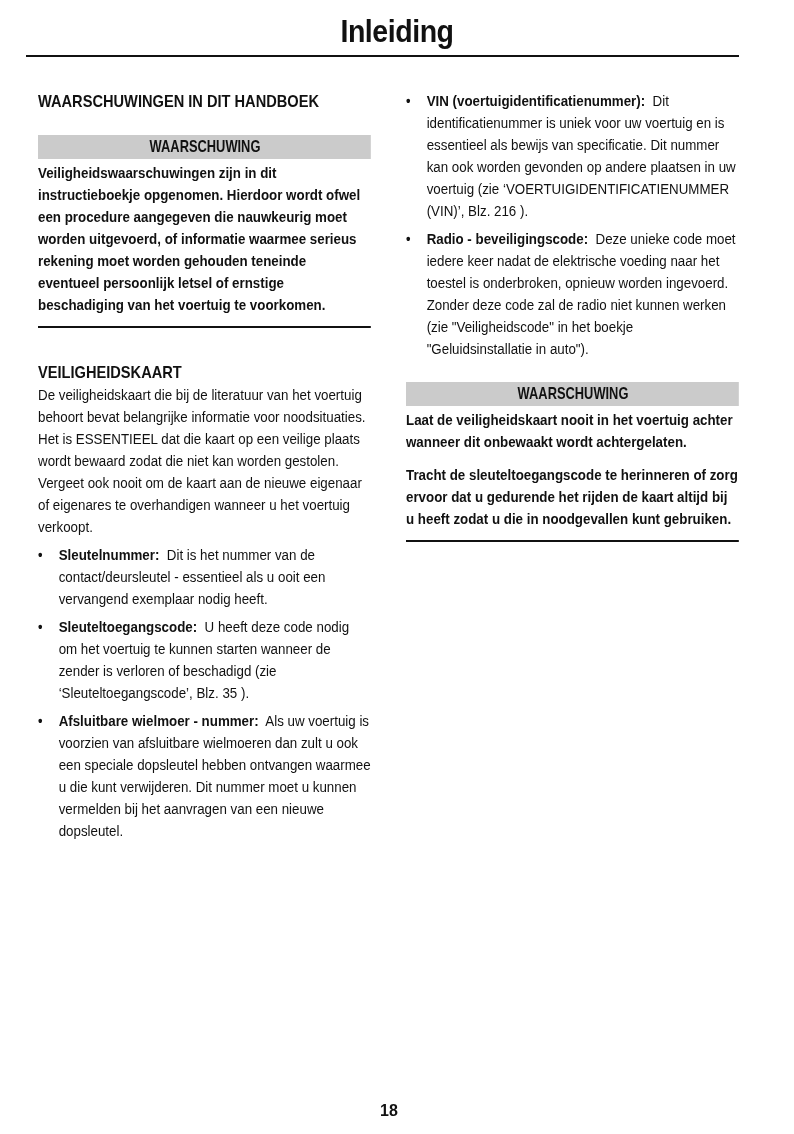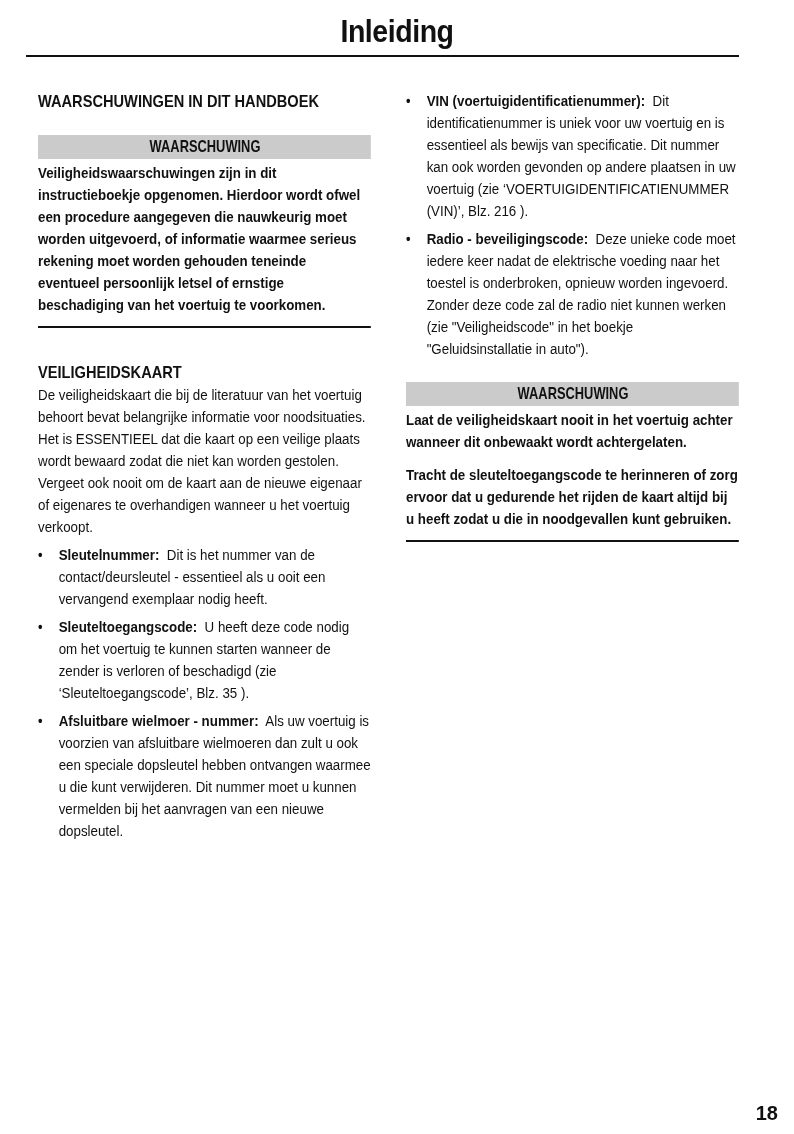--- a/index.html
+++ b/index.html
@@ -113,22 +113,22 @@
       font-weight: bold;
     }
     ul.bullets li .term {
       font-weight: bold;
     }
     .page-number {
       position: absolute;
       left: 0;
       width: 778px;
       top: 1102px;
-      text-align: right;
-      font-size: 20px;
+      text-align: center;
+      font-size: 16px;
       font-weight: bold;
     }
   </style>
 </head>
 <body>
 
 <div class="page-title">
   <span>Inleiding</span>
 </div>
 <div class="title-rule"></div>

